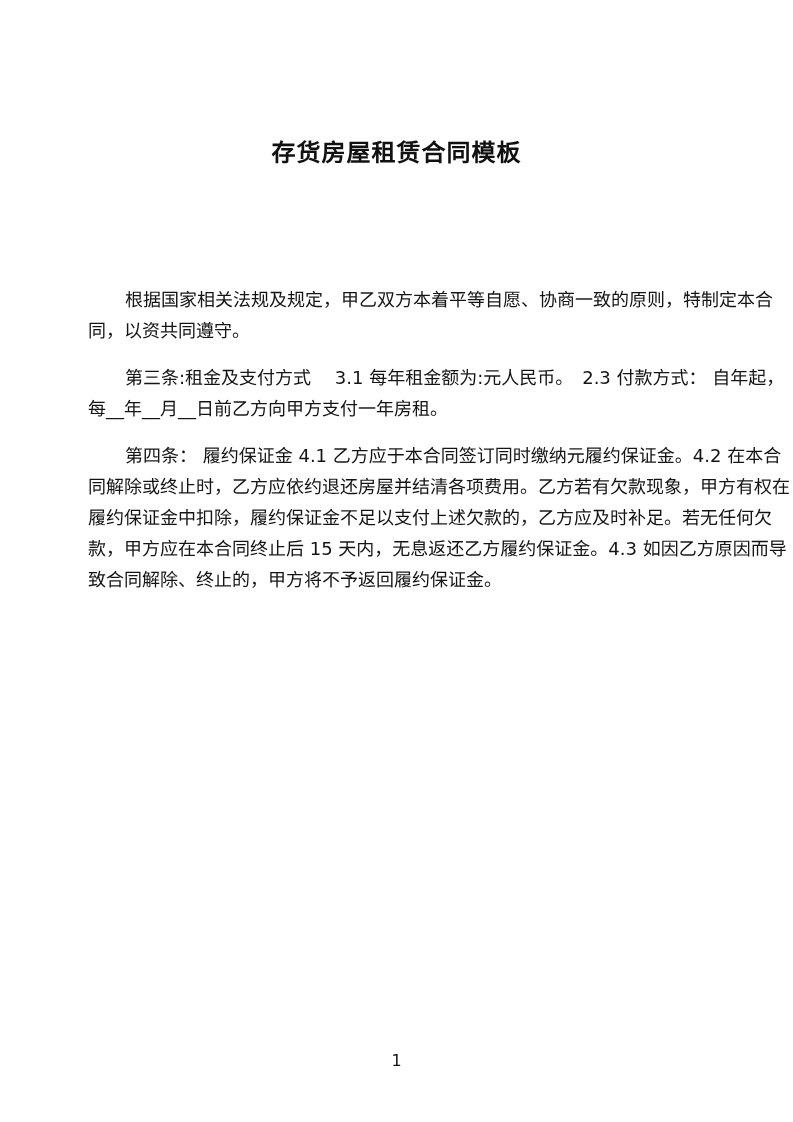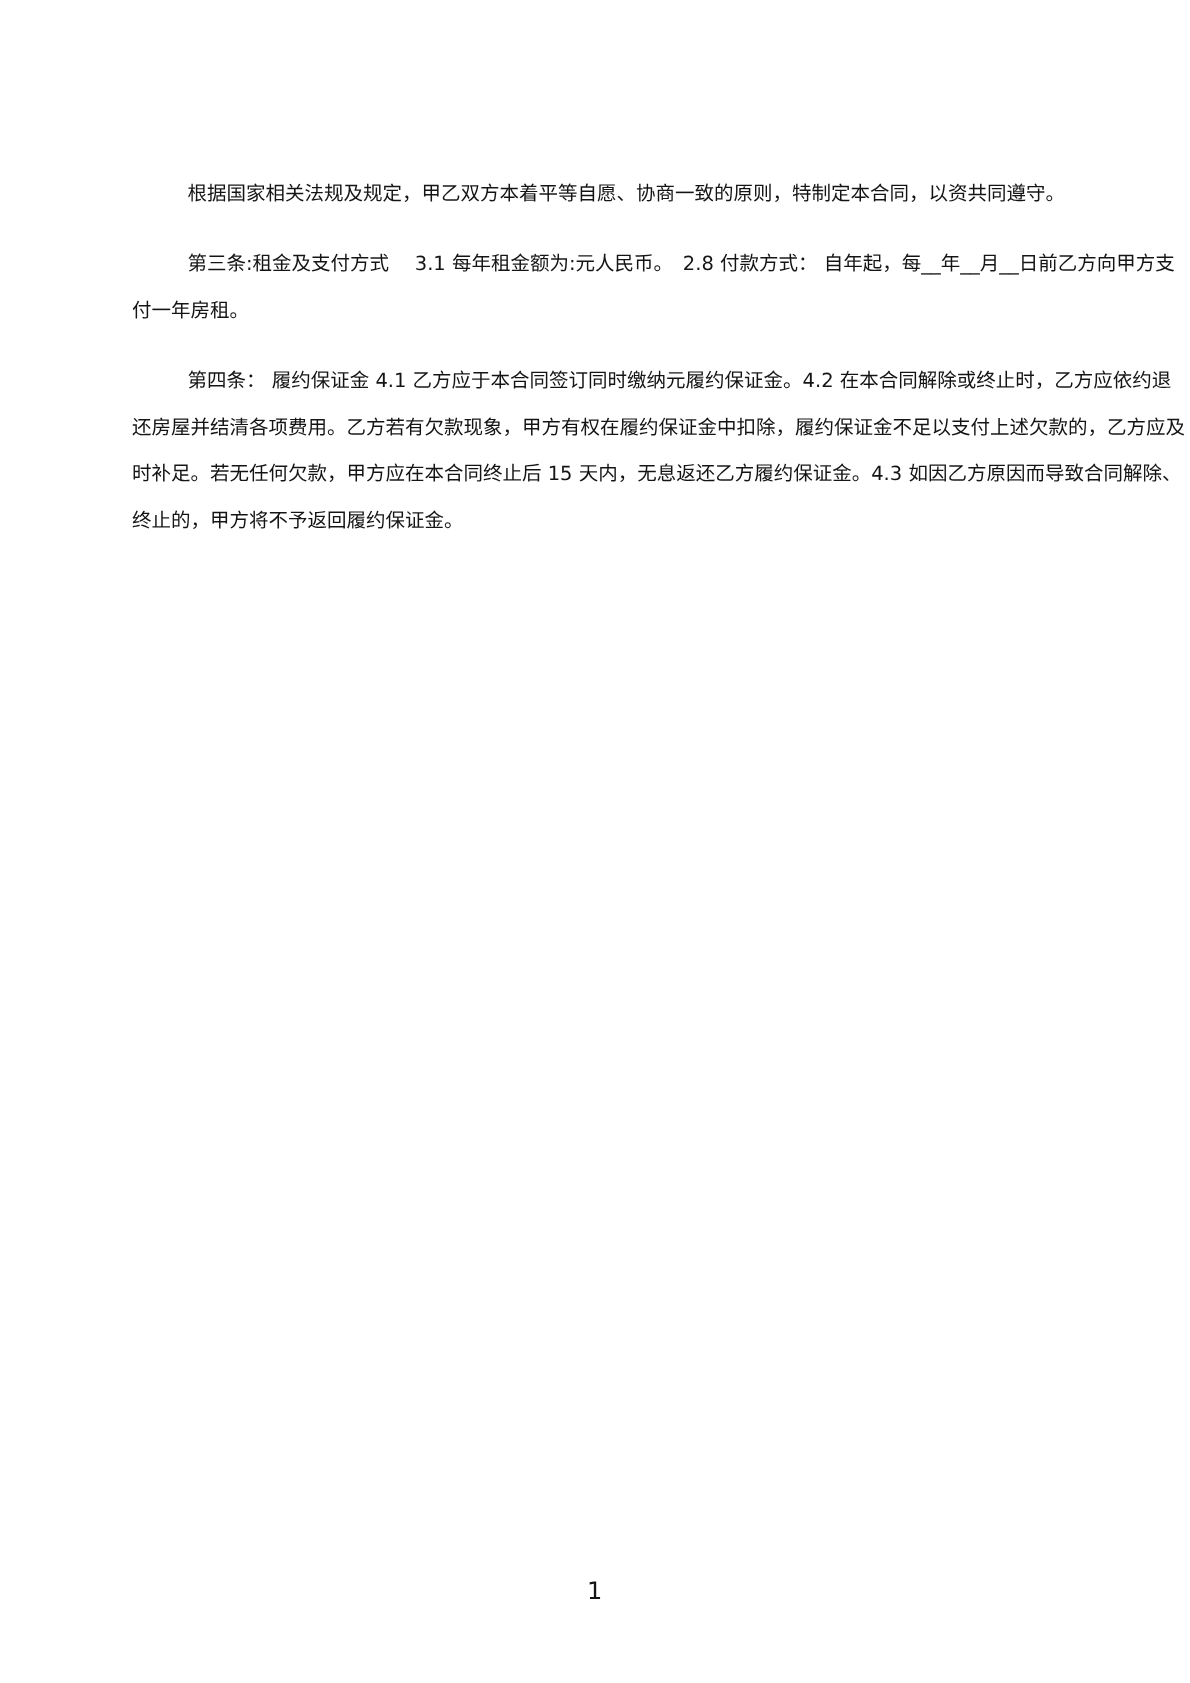--- a/index.html
+++ b/index.html
@@ -26,21 +26,21 @@
       letter-spacing: 1px;
       color: #111111;
     }
     .doc-body {
       margin: 114px 0 0 88px;
       width: 702px;
     }
     .doc-body p {
       margin: 0 0 16px 0;
       padding: 0;
-      font-size: 13px;
+      font-size: 18px;
       line-height: 31px;
       text-indent: 37px;
       text-align: left;
       word-break: break-all;
       overflow-wrap: break-word;
       color: #141414;
     }
     .page-number {
       position: absolute;
       top: 1050px;
@@ -50,22 +50,23 @@
       font-size: 16px;
       line-height: 22px;
       color: #141414;
     }
   </style>
 </head>
 <body>
 
 <div class="document-page">
 
+  <h1 class="doc-title">存货房屋租赁合同模板</h1>
 
   <div class="doc-body">
     <p>根据国家相关法规及规定，甲乙双方本着平等自愿、协商一致的原则，特制定本合同，以资共同遵守。</p>
-    <p>第三条:租金及支付方式　 3.1 每年租金额为:元人民币。　2.8 付款方式： 自年起，每__年__月__日前乙方向甲方支付一年房租。</p>
+    <p>第三条:租金及支付方式　 3.1 每年租金额为:元人民币。　2.3 付款方式： 自年起，每__年__月__日前乙方向甲方支付一年房租。</p>
     <p>第四条： 履约保证金 4.1 乙方应于本合同签订同时缴纳元履约保证金。4.2 在本合同解除或终止时，乙方应依约退还房屋并结清各项费用。乙方若有欠款现象，甲方有权在履约保证金中扣除，履约保证金不足以支付上述欠款的，乙方应及时补足。若无任何欠款，甲方应在本合同终止后 15 天内，无息返还乙方履约保证金。4.3 如因乙方原因而导致合同解除、终止的，甲方将不予返回履约保证金。</p>
   </div>
 
   <div class="page-number">1</div>
 
 </div>
 
 </body></html>

